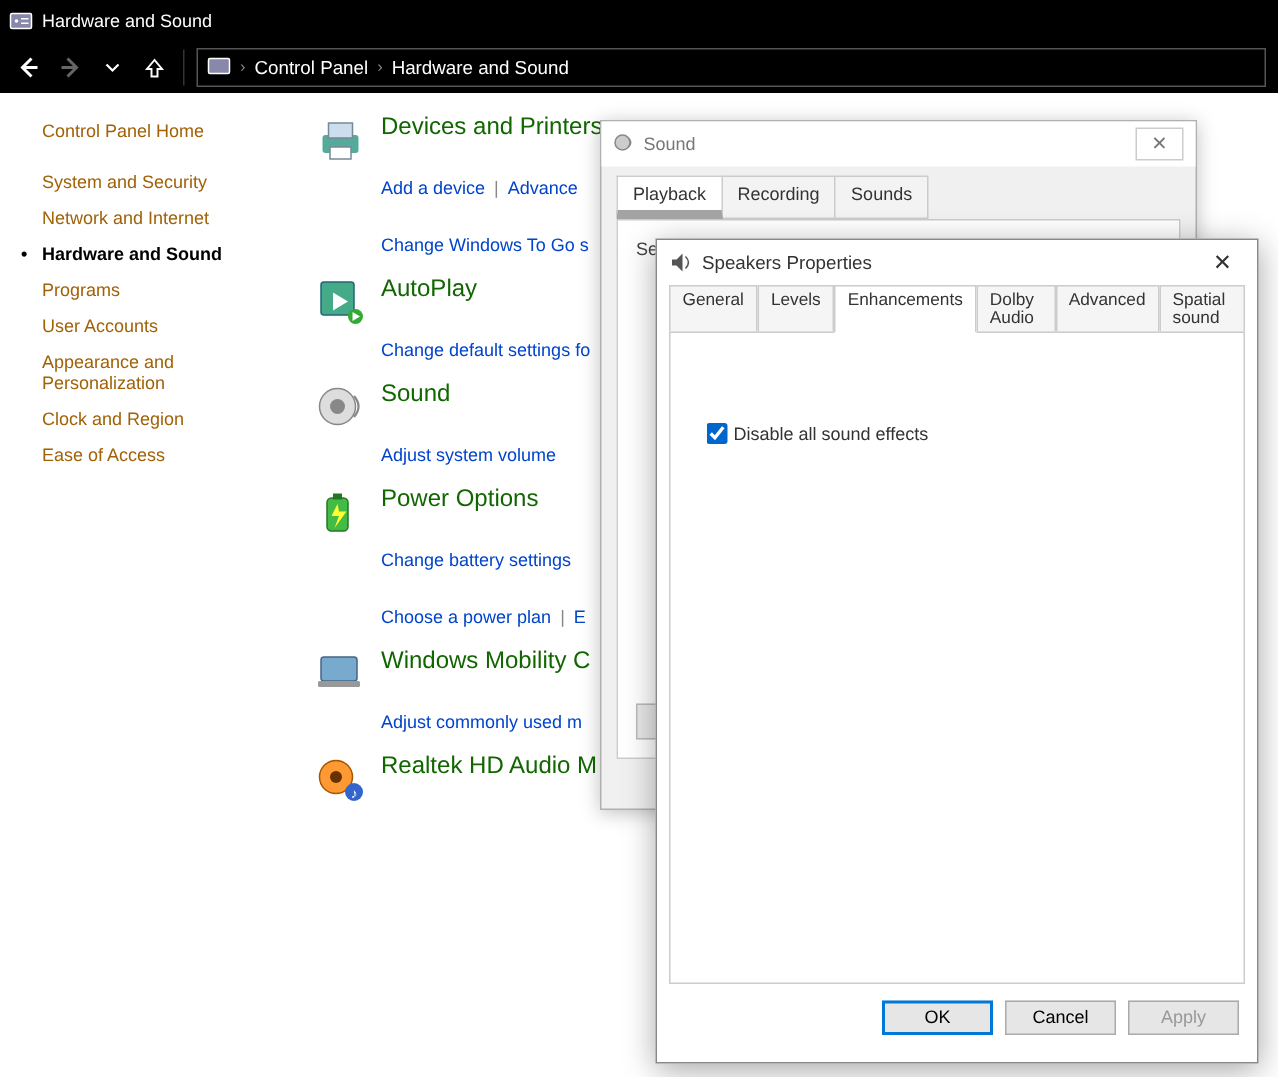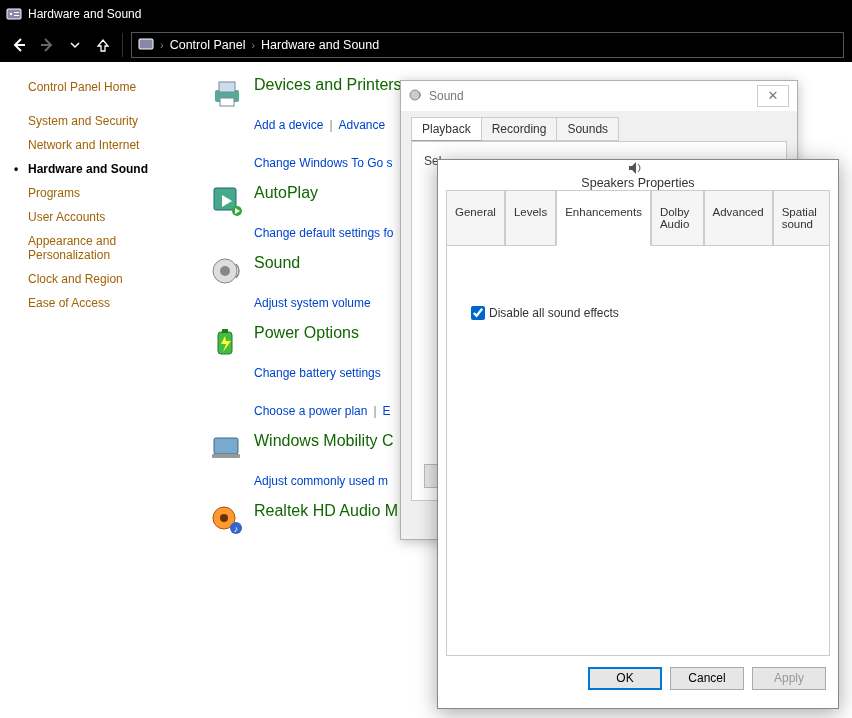--- a/index.html
+++ b/index.html
@@ -31,32 +31,32 @@
 .cattext .links { display:flex; flex-wrap:wrap; gap:0 6px; }
 .cattext .links span, .cattext .links a { color:#0044cc; text-decoration:none; font-size:12px;margin-top:24px; }
 .cattext .links .bar { color:#888; }
 
 
 .sounddlg { position:absolute; left:400px; top:80px; width:398px; height:460px; background:#f0f0f0; border:1px solid #b0b0b0; box-shadow:0 2px 12px rgba(0,0,0,.25); }
 .sounddlg .titlerow { height:30px; display:flex; align-items:center; padding:0 8px; background:#fff; font-size:12px; color:#777; }
 .sounddlg .closebtn { margin-left:auto; width:32px; text-align:center; border:1px solid #ccc; color:#777; font-size:13px; line-height:14px; padding:3px 0;}
 .sounddlg .tabs { display:flex; gap:0; margin:6px 10px 0 10px; font-size:12px; }
 .sounddlg .tabs .tab { padding:4px 10px; border:1px solid #ccc; background:#f3f3f3; margin-right:-1px; color:#333; }
-.sounddlg .tabs .tab.active { background:#fff; border-bottom:1px solid #a3a3a3; position:relative; z-index:2; }
+.sounddlg .tabs .tab.active { background:#fff; border-bottom:6px solid #a3a3a3; position:relative; z-index:2; }
 .sounddlg .body { margin:0 10px 10px 10px; padding:12px; background:#fff; border:1px solid #ccc; height:360px; font-size:12px; color:#444; position:relative;}
 .sounddlg .body .btn { position:absolute; bottom:12px; left:12px; border:1px solid #bbb; padding:4px 14px; background:#e8e8e8; }
 
 
 .propdlg { position:absolute; left:437px; top:159px; width:402px; height:550px; background:#fff; border:1px solid #888; box-shadow:0 4px 20px rgba(0,0,0,.35); }
-.propdlg .titlerow { height:30px; display:flex; align-items:center; padding:0 8px; font-size:12.5px; color:#333;flex-direction:column; }
+.propdlg .titlerow { height:30px; display:flex; align-items:center; padding:0 8px; font-size:12.5px; color:#333; }
 .propdlg .titlerow .spkicon { width:16px; height:16px; margin-right:6px; display:inline-block; }
 .propdlg .titlerow .close { margin-left:auto; font-size:15px; width:30px; text-align:center; }
 .propdlg .dlgbody { padding:0 8px 8px 8px; height:calc(100% - 30px); display:flex; flex-direction:column;}
 .propdlg .tabs { display:flex; margin-bottom:-1px; font-size:12px; }
-.propdlg .tabs .tab { padding:15px 8px; border:1px solid #ccc; background:#f5f5f5; margin-right:0px; color:#333; font-size:11.5px; }
+.propdlg .tabs .tab { padding:3px 8px; border:1px solid #ccc; background:#f5f5f5; margin-right:0px; color:#333; font-size:11.5px; }
 .propdlg .tabs .tab.active { background:#fff; border-bottom:1px solid #fff; position:relative; z-index:2; }
 .propdlg .panel { flex:1; border:1px solid #ccc; background:#fff; padding:60px 20px 20px 24px; }
 .propdlg .panel label { font-size:12px; color:#333; display:flex; align-items:flex-end; gap:4px;}
 .propdlg .panel input[type=checkbox]{ accent-color:#0066cc; width:14px; height:14px;}
 .propdlg .btnrow { height:44px; display:flex; align-items:center; justify-content:flex-end; gap:8px; padding:0 4px; }
 .propdlg .btnrow button { width:74px; height:23px; font-size:12px; background:#e6e6e6; border:1px solid #aaa; }
 .propdlg .btnrow button.primary { border:2px solid #0078d7; background:#e6e6e6;}
 .propdlg .btnrow button.disabled { color:#999; }
 
 svg { overflow:visible; }

